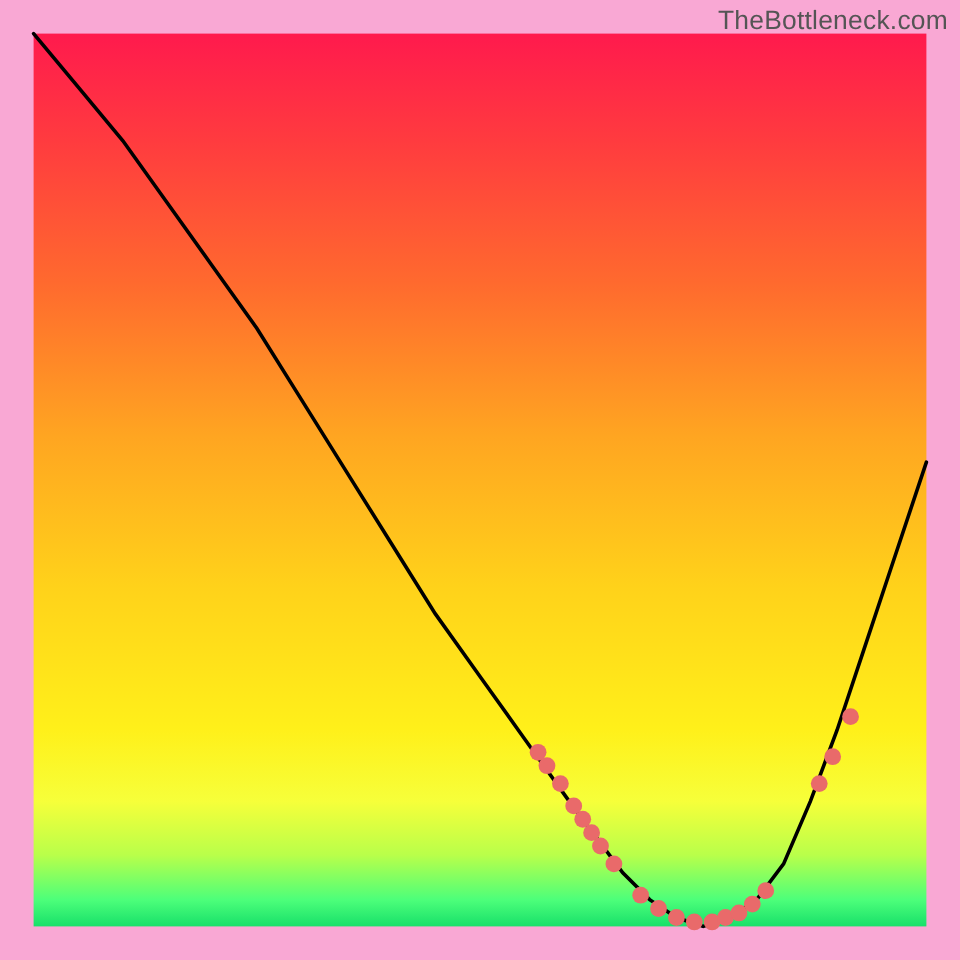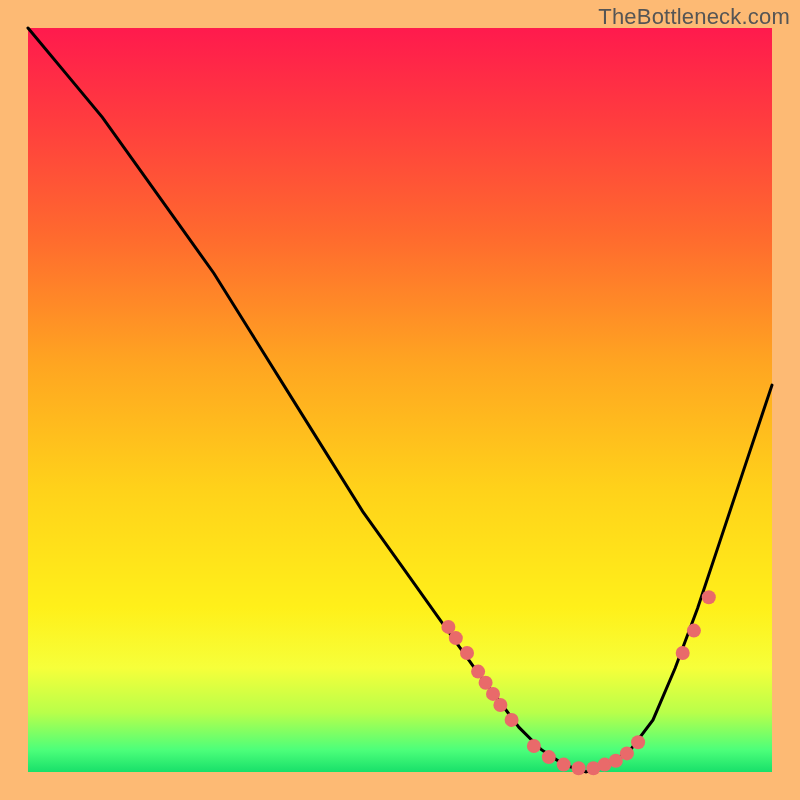--- a/index.html
+++ b/index.html
@@ -8,21 +8,21 @@
     width: 800px;
     height: 800px;
     background: #000;
     font-family: Arial, Helvetica, sans-serif;
     overflow: hidden;
   }
   .frame {
     position: relative;
     width: 800px;
     height: 800px;
-    background: #fdba74;
+    background: #f9a8d4;
   }
   .watermark {
     position: absolute;
     top: 4px;
     right: 10px;
     color: #555;
     font-size: 22px;
     font-weight: 500;
     letter-spacing: 0.2px;
     z-index: 10;

